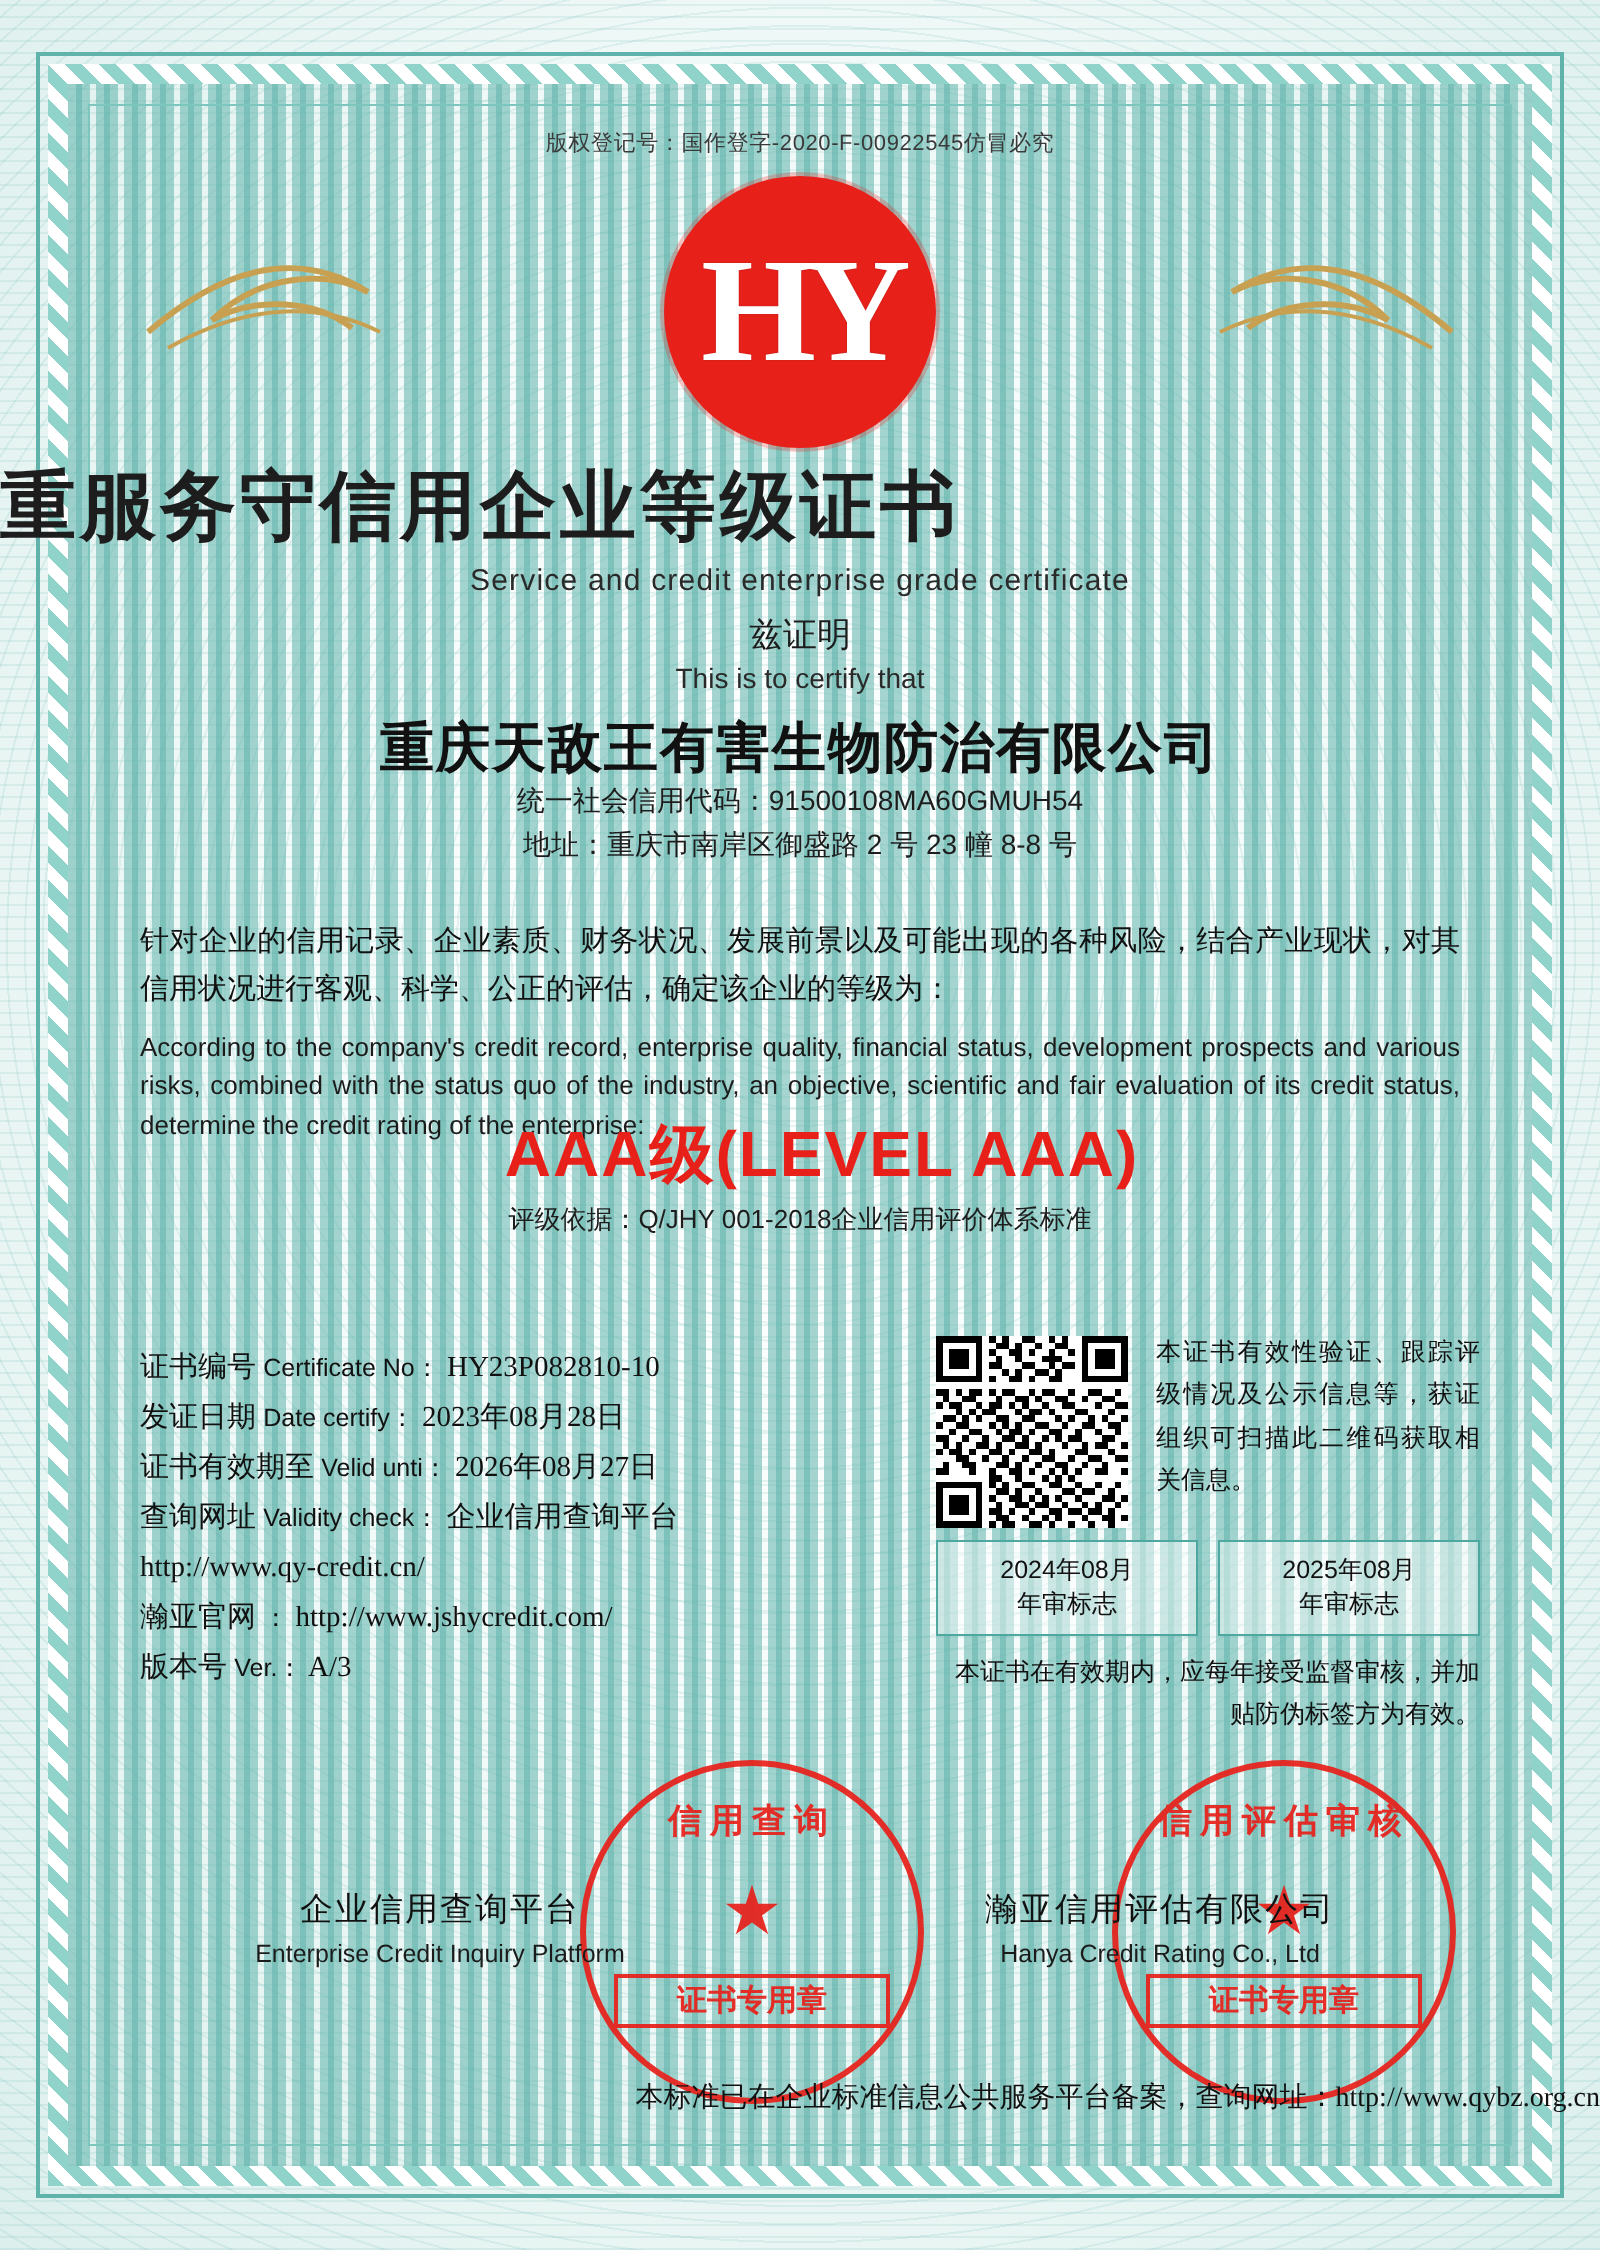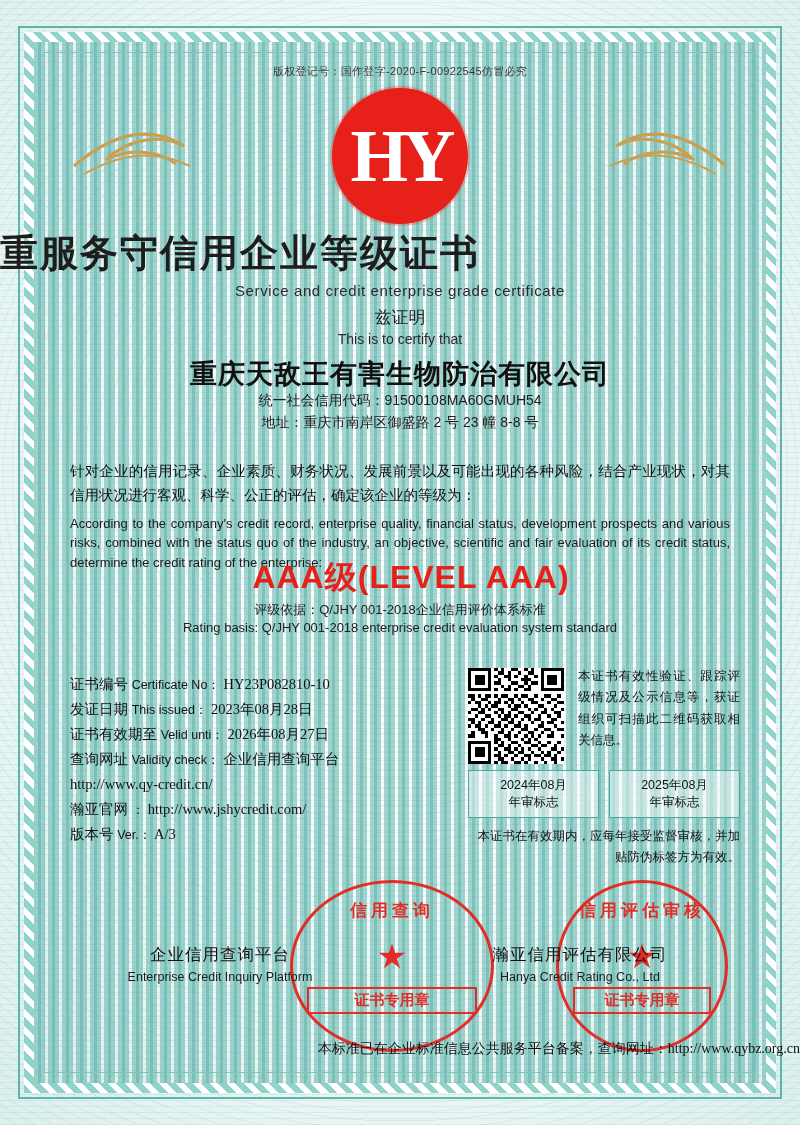--- a/index.html
+++ b/index.html
@@ -170,21 +170,21 @@
     font-size:12.5px;color:#111;line-height:1.7;text-align:right;
     font-family:"Liberation Serif", serif;
   }
 
   .stamp{
     position:absolute;width:166px;height:166px;border-radius:50%;
     border:3px solid #e8201a;
     color:#e8201a;
     opacity:.92;
   }
-  .stamp.left{left:290px;top:880px;padding-left:32px;}
+  .stamp.left{left:290px;top:880px;}
   .stamp.right{left:556px;top:880px;}
   .stamp .arc{
     position:absolute;left:0;right:0;top:16px;text-align:center;
     font-size:17px;font-weight:bold;letter-spacing:4px;
     font-family:"Liberation Serif",serif;
   }
   .stamp .star{
     position:absolute;left:50%;top:56px;transform:translateX(-50%);
     font-size:34px;line-height:1;
   }
@@ -248,31 +248,30 @@
   <div class="credit-code">统一社会信用代码：91500108MA60GMUH54</div>
   <div class="address">地址：重庆市南岸区御盛路 2 号 23 幢 8-8 号</div>
 
   <div class="para">
     <div class="cn">针对企业的信用记录、企业素质、财务状况、发展前景以及可能出现的各种风险，结合产业现状，对其信用状况进行客观、科学、公正的评估，确定该企业的等级为：</div>
     <div class="en">According to the company's credit record, enterprise quality, financial status, development prospects and various risks, combined with the status quo of the industry, an objective, scientific and fair evaluation of its credit status, determine the credit rating of the enterprise:</div>
   </div>
 
   <div class="level">AAA级(LEVEL AAA)</div>
   <div class="basis-cn">评级依据：Q/JHY 001-2018企业信用评价体系标准</div>
-  <div class="basis-en">Rating basis: Q/JHY 001-2018 enterprise credit evaluation system standard</div>
 
   <div class="details">
     <div class="row">
       <span>证书编号</span>
       <span class="lbl-en">Certificate No：</span>
       <span>HY23P082810-10</span>
     </div>
     <div class="row">
       <span>发证日期</span>
-      <span class="lbl-en">This issued：</span>
+      <span class="lbl-en">Date certify：</span>
       <span>2023年08月28日</span>
     </div>
     <div class="row">
       <span>证书有效期至</span>
       <span class="lbl-en">Velid unti：</span>
       <span>2026年08月27日</span>
     </div>
     <div class="row">
       <span>查询网址</span>
       <span class="lbl-en">Validity check：</span>

